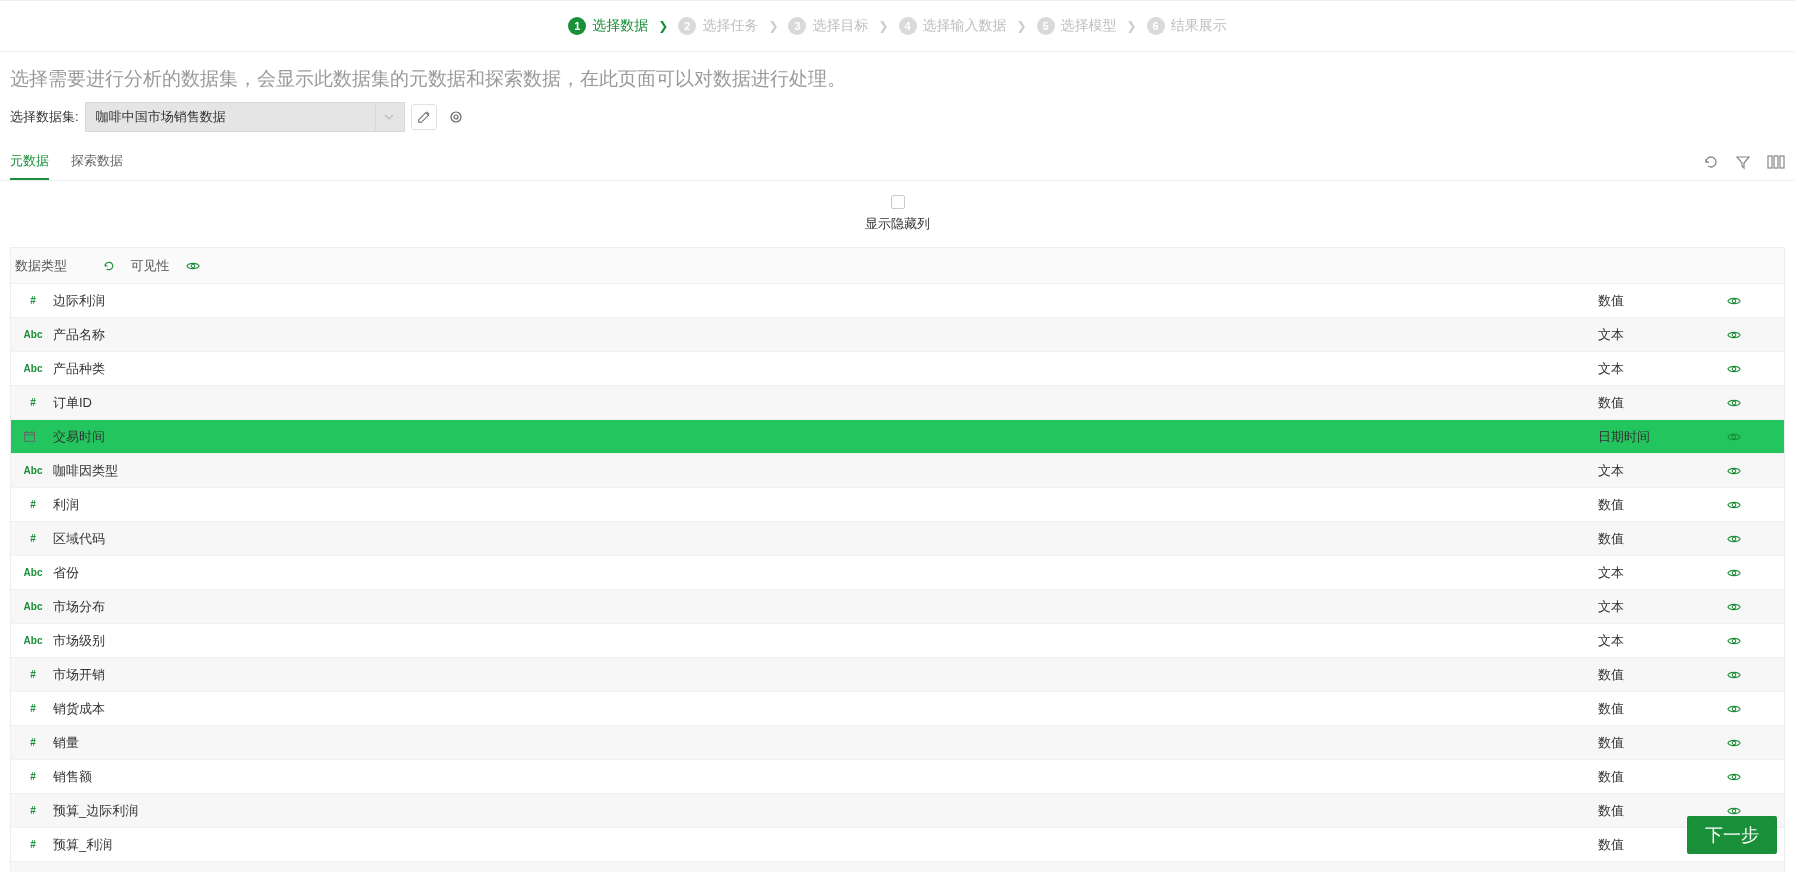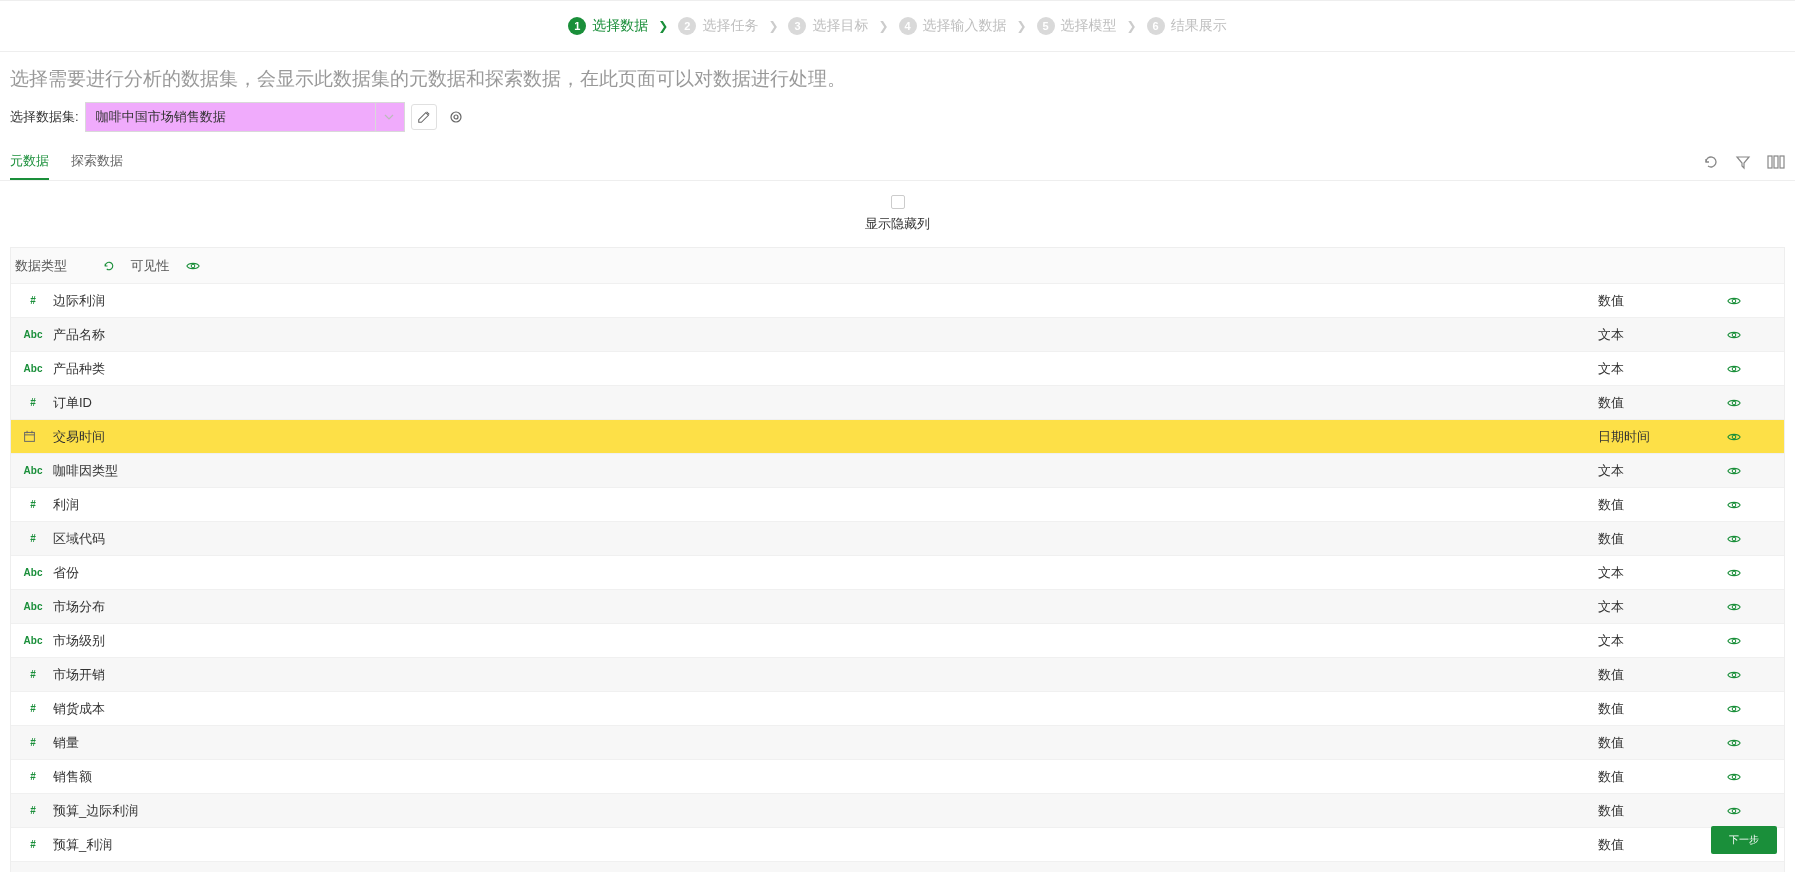--- a/index.html
+++ b/index.html
@@ -74,21 +74,21 @@
     .selector-row .label {
       color: #333;
     }
     .select {
       display: flex;
       align-items: center;
       border: 1px solid #d9d9d9;
       height: 30px;
       width: 320px;
       padding: 0 10px;
-      background: #f0abfc;
+      background: #e5e5e5;
       justify-content: space-between;
       cursor: pointer;
     }
     .select .caret {
       border-left: 1px solid #d9d9d9;
       padding-left: 8px;
       height: 100%;
       display:flex;
       align-items:center;
       color:#bbb;
@@ -171,21 +171,21 @@
       font-weight: 500;
       min-height: 36px;
     }
     .trow:nth-child(odd) {
       background: #fff;
     }
     .trow:nth-child(even) {
       background: #f7f7f7;
     }
     .trow.selected {
-      background: #fde047;
+      background: #22c55e;
     }
     .col-name {
       flex: 0 0 780px;
       display: flex;
       align-items: center;
       padding: 0 12px;
       gap: 10px;
       position: relative;
     }
     .col-alias {
@@ -234,21 +234,21 @@
       bottom: 18px;
       right: 18px;
     }
     .btn-primary {
       background: #1a8f3a;
       color: #fff;
       border: none;
       padding: 7px 18px;
       border-radius: 2px;
       cursor: pointer;
-      font-size: 10px;
+      font-size: 18px;
     }
     svg { display:block; }
   </style>
 </head>
 <body>
 
 <div class="top-border"></div>
 
 <div class="steps" id="steps-container">
     <div class="step active">

